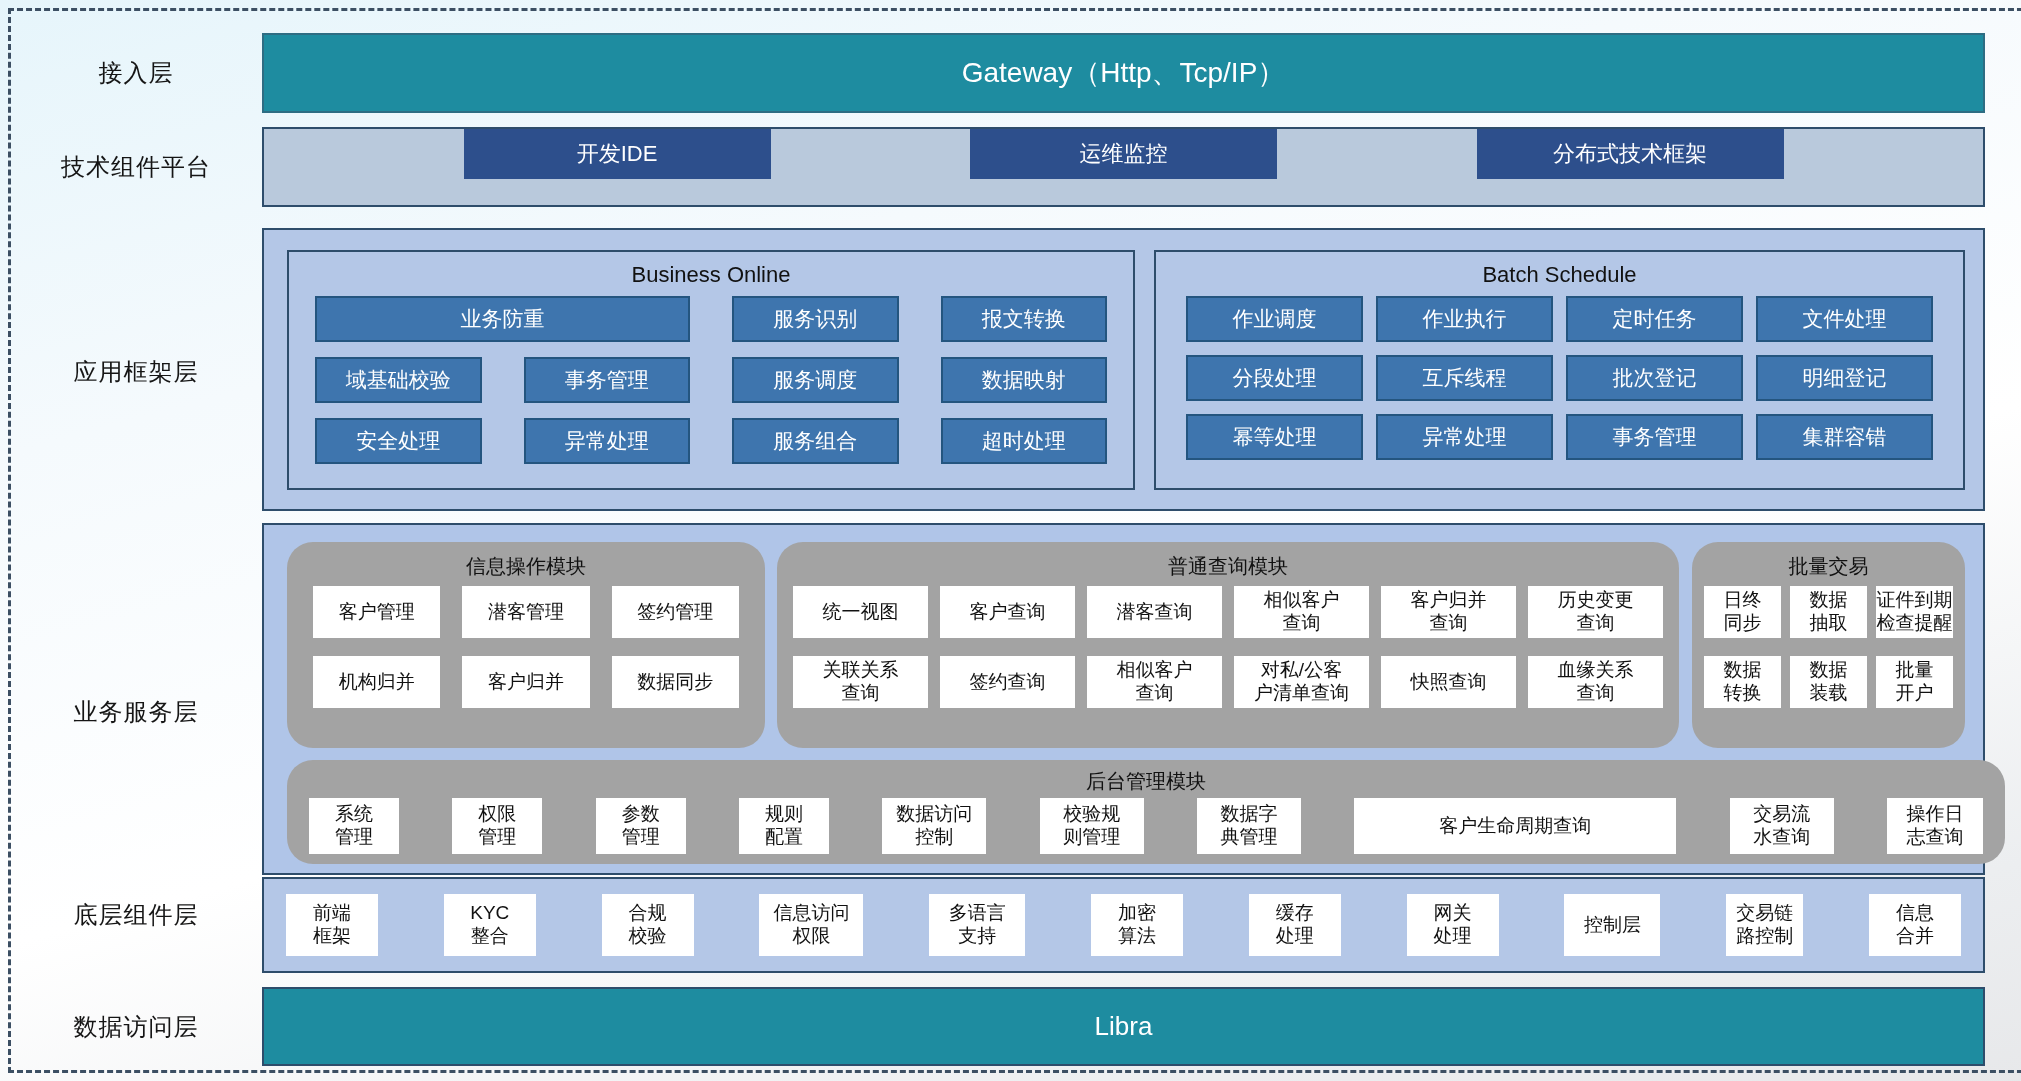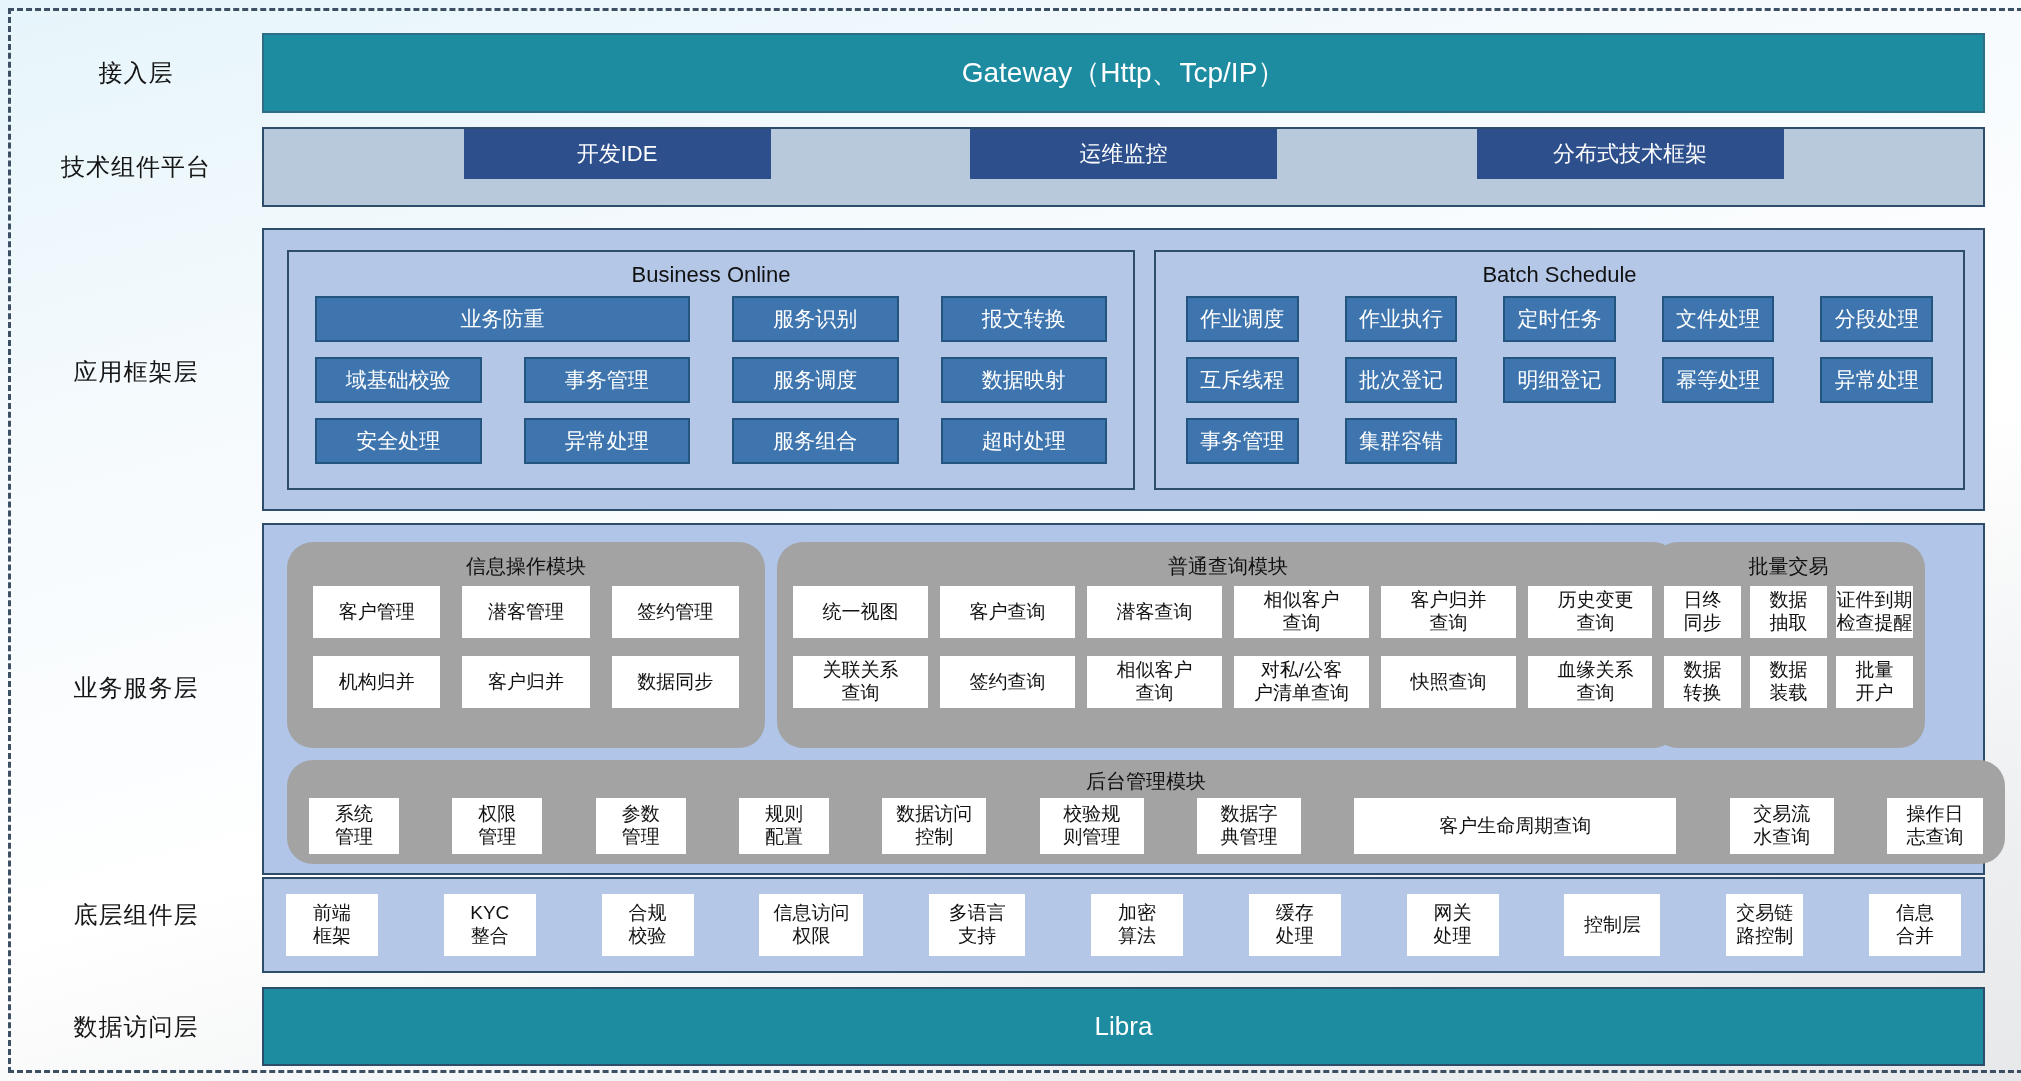--- a/index.html
+++ b/index.html
@@ -25,30 +25,30 @@
   .btn-navy{width:307px;height:50px;background:#2d4f8c;color:#fff;font-size:22px;
     display:flex;align-items:center;justify-content:center;}
   
   .appfw{top:228px;height:283px;background:#b4c7e7;border:2px solid #2e4d6b;}
   .subbox{position:absolute;top:20px;height:240px;border:2px solid #2e4d6b;box-sizing:border-box;}
   .subbox.bo{left:23px;width:848px;}
   .subbox.bs{left:890px;width:811px;}
   .subbox-title{height:44px;line-height:46px;text-align:center;font-size:22px;color:#111;}
   .fw-grid{display:grid;row-gap:15px;}
   .bo-grid{padding:0 26px;grid-template-columns:repeat(4,1fr);column-gap:42px;}
-  .bs-grid{padding:0 30px;grid-template-columns:repeat(5,1fr);column-gap:46px;}
+  .bs-grid{padding:0 30px;grid-template-columns:repeat(4,1fr);column-gap:46px;gap:13px;}
   .btn-blue{height:46px;background:#3e75ae;border:2px solid #24557f;box-sizing:border-box;
     color:#fff;font-size:21px;display:flex;align-items:center;justify-content:center;}
   .span2{grid-column:1/3;}
   
   .bizsvc{top:523px;height:352px;background:#b0c5e8;border:2px solid #2e4d6b;}
   .panel{position:absolute;top:17px;height:206px;background:#a3a3a3;border-radius:26px;box-sizing:border-box;}
   .panel.iom{left:23px;width:478px;}
   .panel.pqm{left:513px;width:902px;}
-  .panel.bt{left:1388px;width:273px;}
+  .panel.bt{left:1428px;width:273px;}
   .panel-title{height:44px;line-height:48px;text-align:center;font-size:20px;color:#111;}
   .svc-grid{display:grid;row-gap:18px;}
   .iom-grid{padding:0 26px;grid-template-columns:repeat(3,1fr);column-gap:22px;}
   .pqm-grid{padding:0 16px;grid-template-columns:repeat(6,1fr);column-gap:12px;}
   .bt-grid{padding:0 12px;grid-template-columns:repeat(3,1fr);column-gap:9px;}
   .btn-white{background:#ffffff;color:#111;font-size:19px;line-height:1.2;height:52px;
     display:flex;align-items:center;justify-content:center;text-align:center;white-space:pre-line;}
   .panel.admin{left:23px;top:235px;width:1718px;height:104px;}
   .admin-title{height:38px;line-height:42px;text-align:center;font-size:20px;color:#111;}
   .admin-row{display:flex;justify-content:space-between;padding:0 22px;}
@@ -66,21 +66,21 @@
 </style>
 </head>
 <body>
 
 <div id="canvas">
   <div class="dashed-frame"></div>
 
   <div class="layer-label" style="top:73px">接入层</div>
   <div class="layer-label" style="top:167px">技术组件平台</div>
   <div class="layer-label" style="top:372px">应用框架层</div>
-  <div class="layer-label" style="top:688px">业务服务层</div>
+  <div class="layer-label" style="top:712px">业务服务层</div>
   <div class="layer-label" style="top:915px">底层组件层</div>
   <div class="layer-label" style="top:1027px">数据访问层</div>
 
   <div class="row gateway">
     <span>Gateway（Http、Tcp/IP）</span>
   </div>
 
   <div class="row tech">
     <div class="btn-navy">开发IDE</div>
     <div class="btn-navy">运维监控</div>

